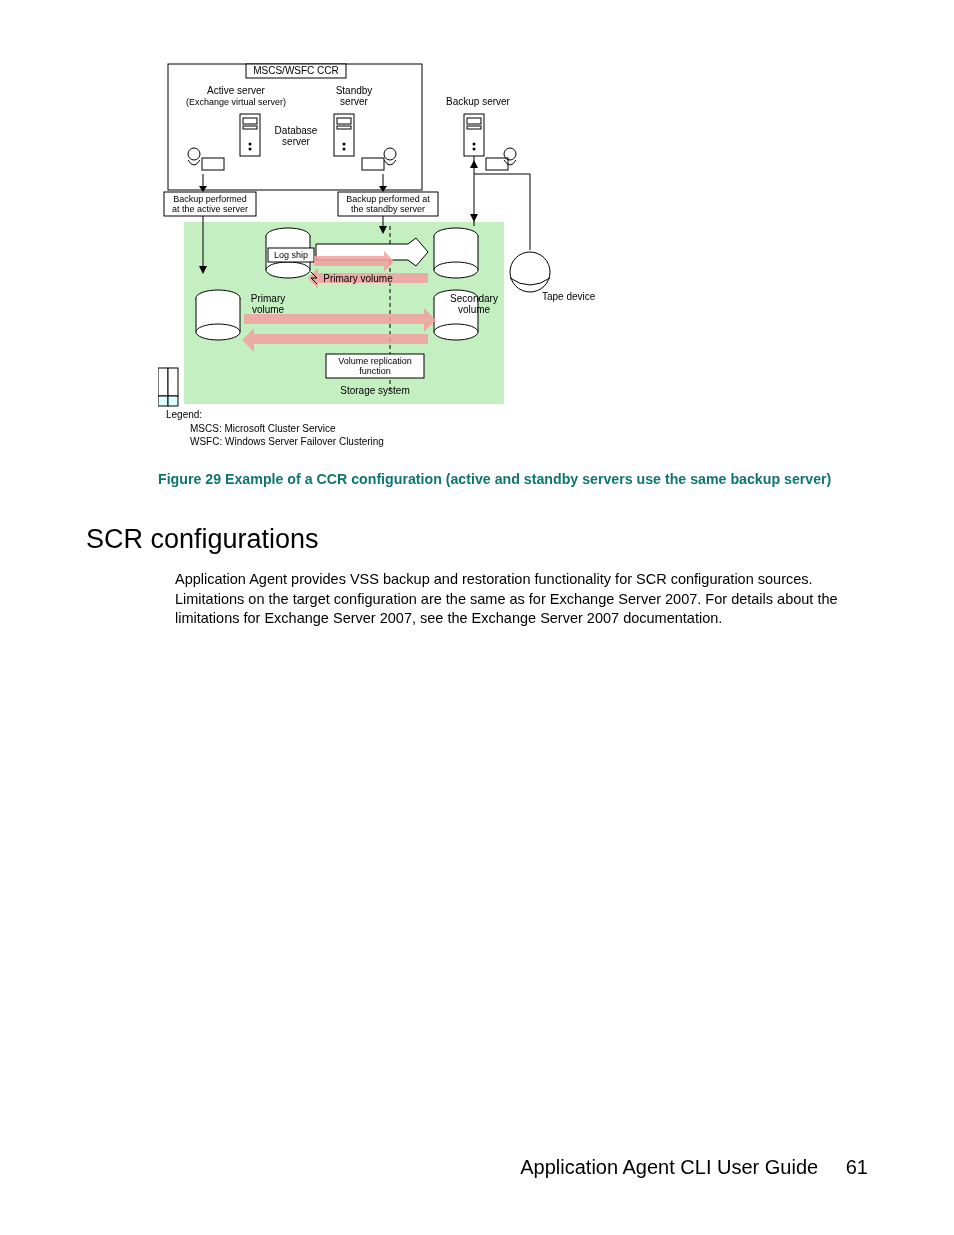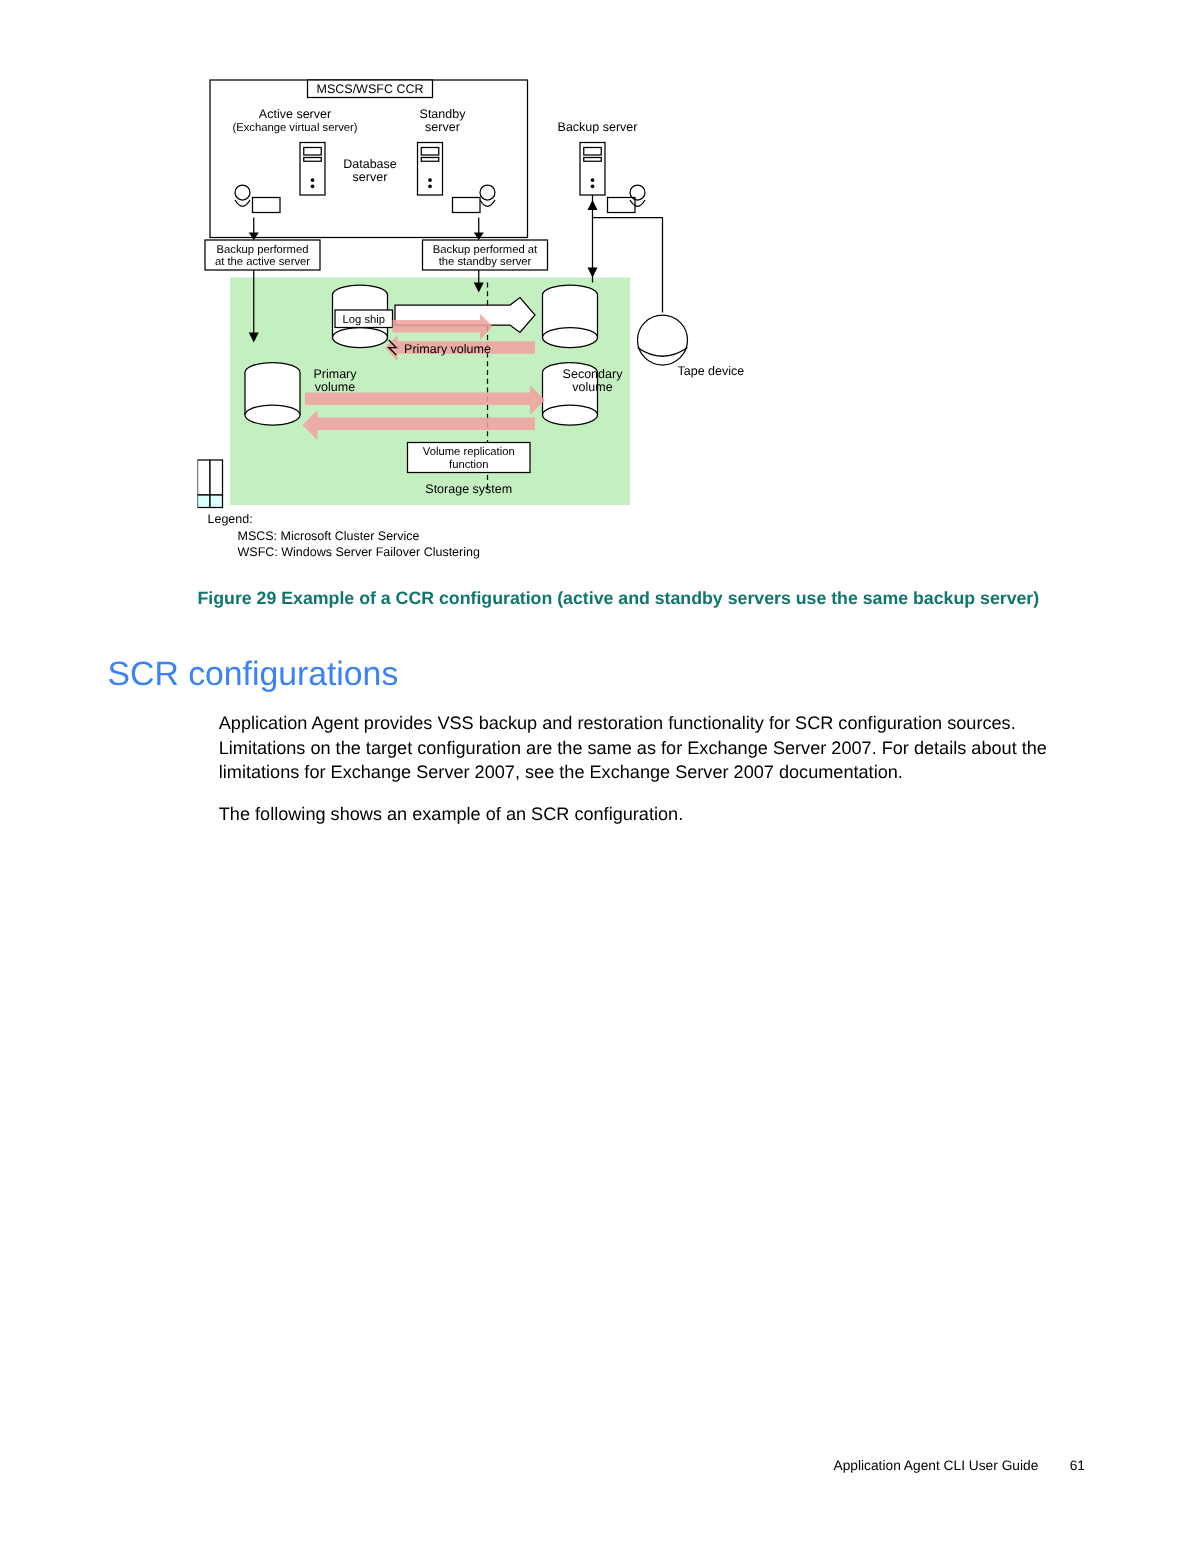--- a/index.html
+++ b/index.html
@@ -28,39 +28,39 @@
   .fig-svg { display:block; }
   .caption {
     color: #0f766e;
     font-weight: bold;
     font-size: 14.2px;
     margin-top: 14px;
     margin-left: 72px;
     line-height: 1.3;
   }
   h2.section {
-    color: #3b82f6;
+    color: #000000;
     font-weight: normal;
     font-size: 27px;
     margin-top: 36px;
     margin-bottom: 10px;
     margin-left: 0;
   }
   .body-para {
     font-size: 14.5px;
     line-height: 1.35;
     margin-left: 89px;
     margin-right: 0;
     margin-bottom: 12px;
   }
   .footer {
     position: absolute;
     bottom: 56px;
     right: 86px;
-    font-size: 11px;
+    font-size: 20px;
   }
   .footer .pg { margin-left: 22px; }
   
   .d-text { font-family: Arial, Helvetica, sans-serif; }
   .d-small { font-size: 10px; }
   .d-xsmall { font-size: 9px; }
 </style>
 </head>
 <body>
 
@@ -224,20 +224,19 @@
       <text x="32" y="376" class="d-text d-small">MSCS: Microsoft Cluster Service</text>
       <text x="32" y="389" class="d-text d-small">WSFC: Windows Server Failover Clustering</text>
     </svg>
   </div>
 
   <div class="caption">Figure 29 Example of a CCR configuration (active and standby servers use the same backup server)</div>
 
   <h2 class="section">SCR configurations</h2>
 
   <p class="body-para">Application Agent provides VSS backup and restoration functionality for SCR configuration sources. Limitations on the target configuration are the same as for Exchange Server 2007. For details about the limitations for Exchange Server 2007, see the Exchange Server 2007 documentation.</p>
-  <p class="body-para">The following shows an example of an SCR configuration.</p>
 
   <div class="footer">
     <span>Application Agent CLI User Guide</span>
     <span class="pg">61</span>
   </div>
 
 </div>
 
 </body></html>

